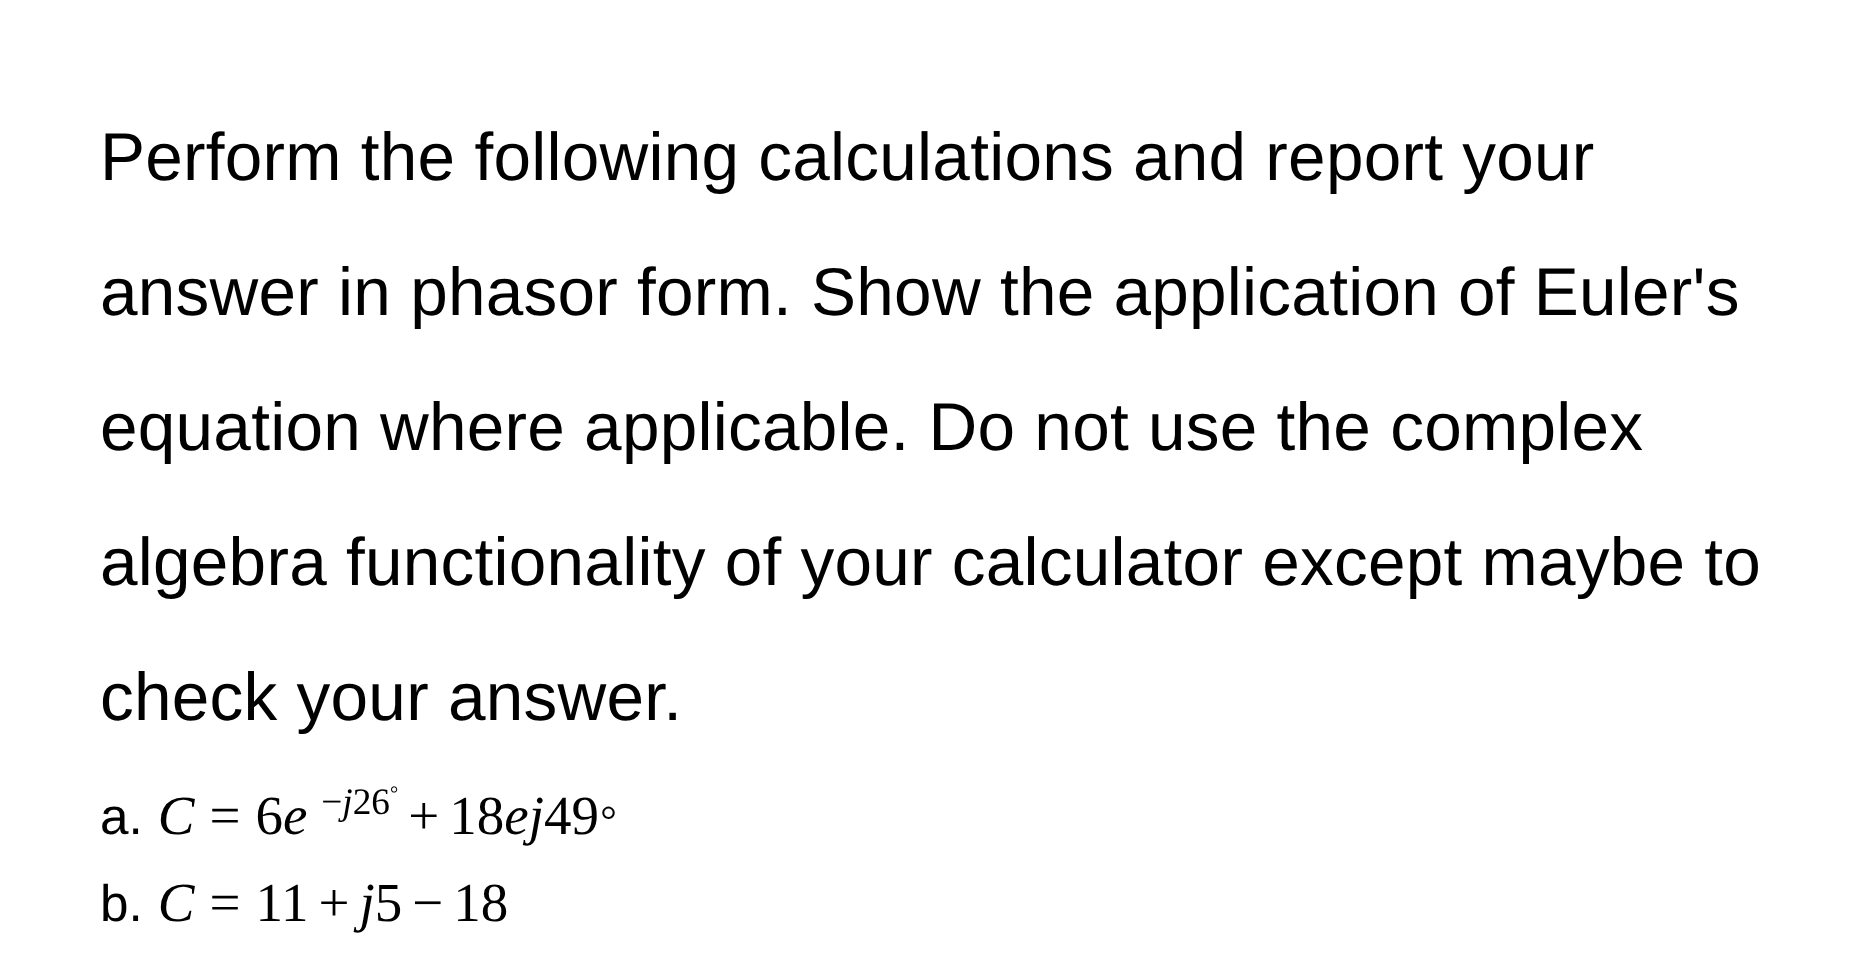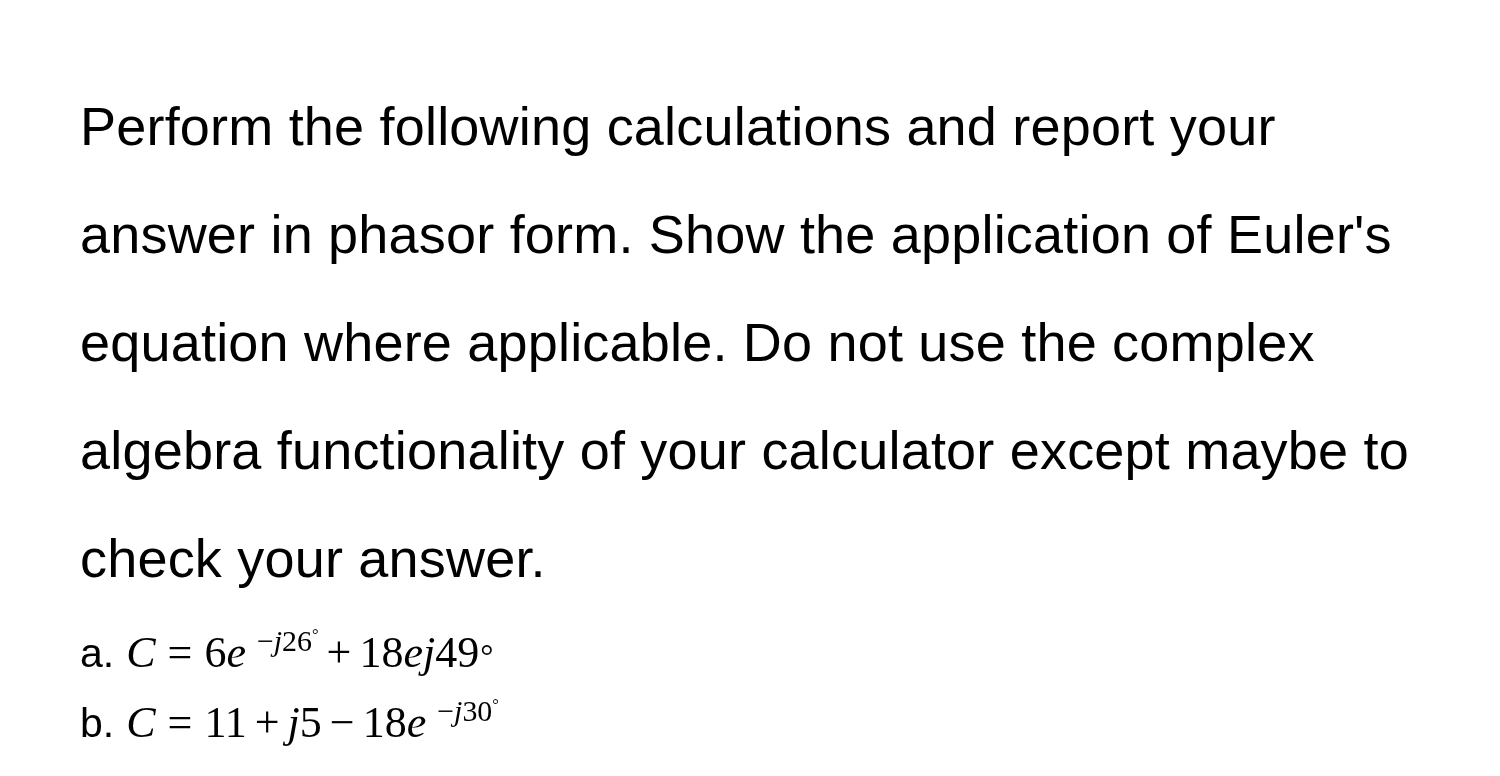--- a/index.html
+++ b/index.html
@@ -97,18 +97,14 @@
   <span class="label">b.</span>
   <span class="math-content">
     <span class="italic">C</span>
     <span class="eq">=</span>
     <span>11</span>
     <span class="op">+</span>
     <span class="italic">j</span>
     <span>5</span>
     <span class="op">−</span>
     <span>18</span>
-    <span class="base">
-      <span class="italic">e</span>
-      <sup><span>−</span><span class="italic">j</span><span>30</span><span class="sup-deg">°</span></sup>
-    </span>
   </span>
 </div>
 
 </body></html>

